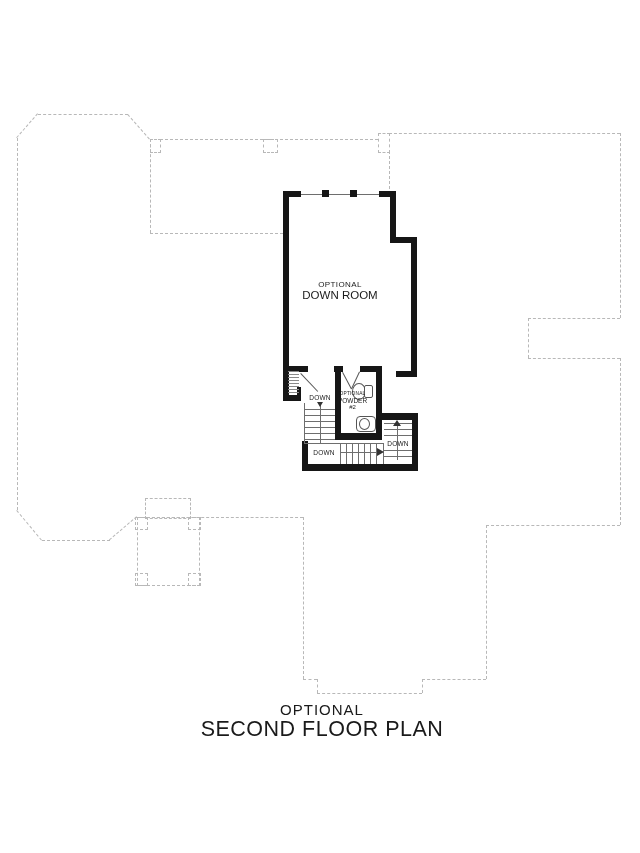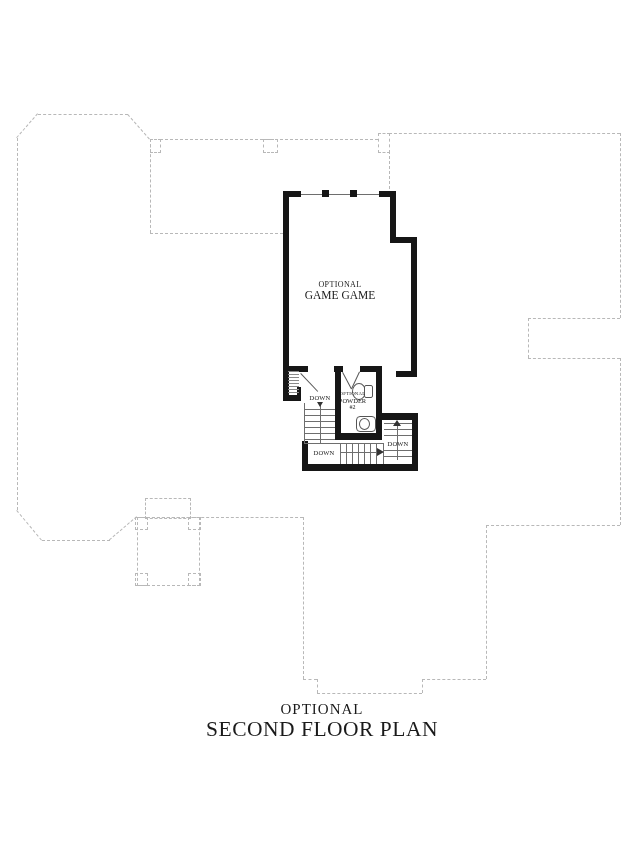--- a/index.html
+++ b/index.html
@@ -1,17 +1,17 @@
 <!DOCTYPE html>
 <html><head>
 <meta charset="utf-8">
 <style>
   html,body{margin:0;padding:0;background:#fff;}
   #page{position:relative;width:640px;height:853px;background:#ffffff;overflow:hidden;
-        font-family:Liberation Serif, serif;color:#1a1a1a;}
+        font-family:Liberation Sans, sans-serif;color:#1a1a1a;}
   
   .w{position:absolute;background:#161616;}
   
   .t{position:absolute;background:#6e6e6e;}
   
   .dh{position:absolute;height:0;border-top:1px dashed #b8b8b8;}
   .dv{position:absolute;width:0;border-left:1px dashed #b8b8b8;}
   .dr{position:absolute;border:1px dashed #b8b8b8;}
   
   .dg{position:absolute;height:0;border-top:1px dashed #b8b8b8;transform-origin:0 0;}
@@ -139,21 +139,21 @@
 
   <div class="sg" style="left:343px;top:372px;width:19px;transform:rotate(62.1deg);"></div>
   <div class="sg" style="left:360px;top:372px;width:19px;transform:rotate(115.2deg);"></div>
   <div class="fx round" style="left:352px;top:383px;width:12px;height:15px;"></div>
   <div class="fx" style="left:364px;top:385px;width:7px;height:11px;border-radius:2px;"></div>
   <div class="fx" style="left:356px;top:416px;width:18px;height:14px;border-radius:4px;"></div>
   <div class="fx round" style="left:359px;top:418px;width:9px;height:10px;"></div>
 
   <div class="lbl" style="left:283px;top:280px;width:114px;">
     <div class="gr1">OPTIONAL</div>
-    <div class="gr2">GAME GAME</div>
+    <div class="gr2">DOWN ROOM</div>
   </div>
 
   <div class="lbl tiny" style="left:304px;top:394px;width:32px;">DOWN</div>
 
   <div class="lbl" style="left:334px;top:391px;width:37px;">
     <div class="pw1">OPTIONAL</div>
     <div class="pw2">POWDER</div>
     <div class="pw3">#2</div>
   </div>
 

